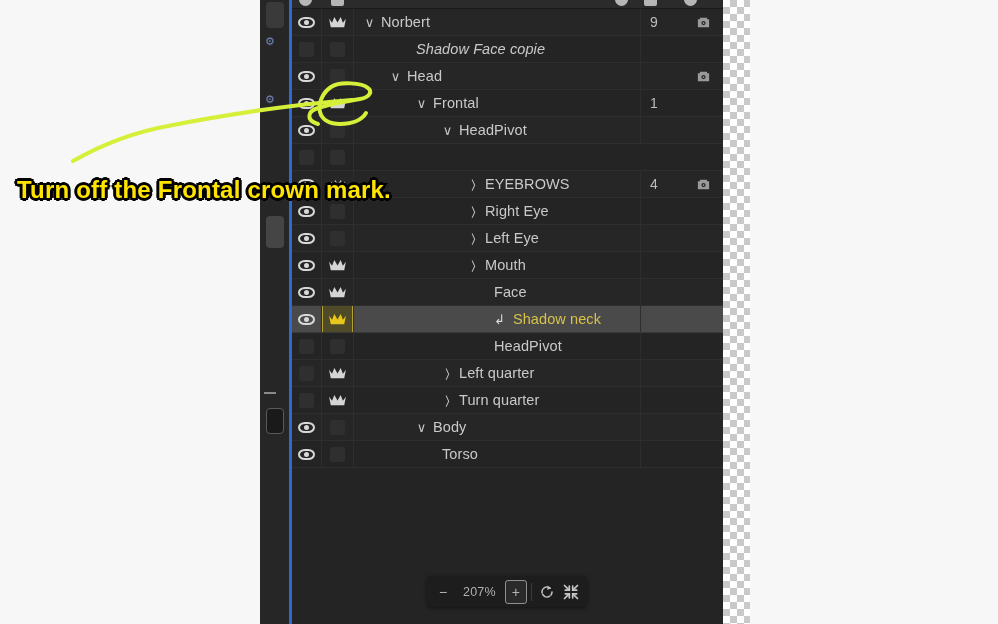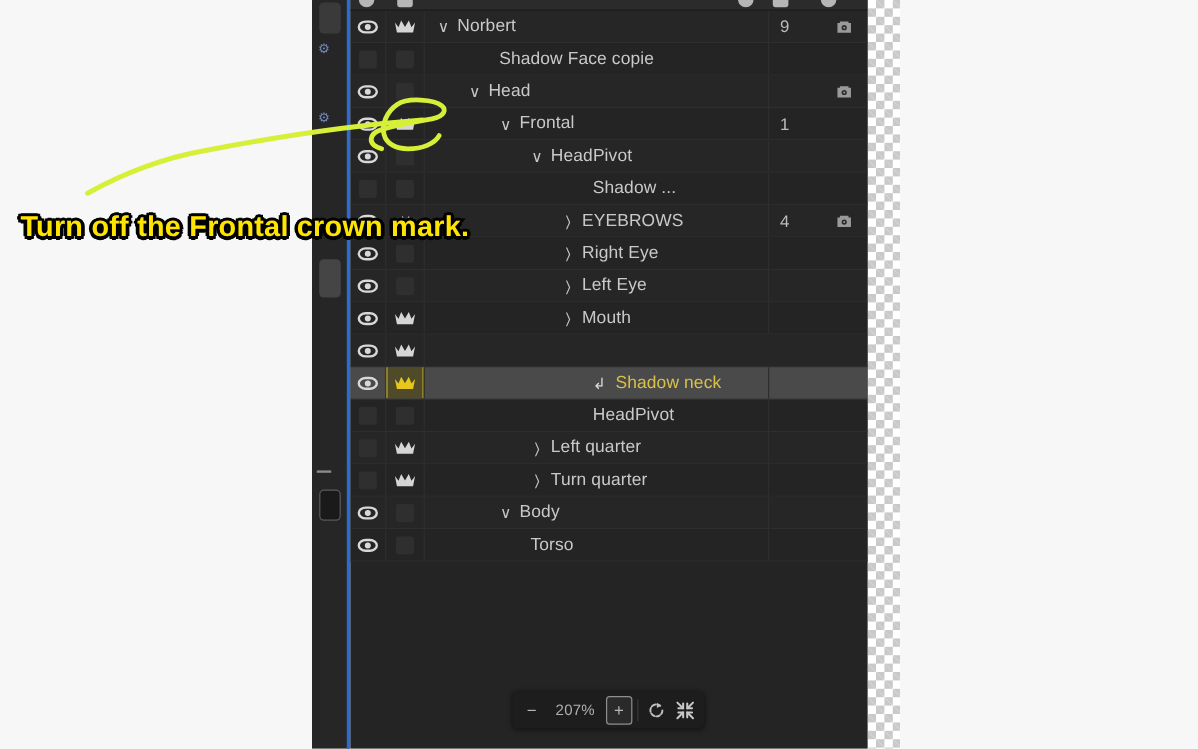--- a/index.html
+++ b/index.html
@@ -366,21 +366,21 @@
         </div>
       </div>
       <div class="layer-row alt">
         <div class="col-eye">
           <span class="eye-box"></span>
         </div>
         <div class="col-crown">
           <span class="crown-box"></span>
         </div>
         <div class="col-name">
-          <div class="name-inner" style="padding-left: 62px;">
+          <div class="name-inner" style="padding-left: 62px; font-style: italic;">
             <span class="layer-name">Shadow Face copie</span>
           </div>
         </div>
         <div class="col-count"></div>
         <div class="col-kf"></div>
       </div>
       <div class="layer-row">
         <div class="col-eye">
           <span class="eye-on"></span>
         </div>
@@ -435,25 +435,20 @@
         </div>
         <div class="col-count"></div>
         <div class="col-kf"></div>
       </div>
       <div class="layer-row alt">
         <div class="col-eye">
           <span class="eye-box"></span>
         </div>
         <div class="col-crown">
           <span class="crown-box"></span>
-        </div>
-        <div class="col-name">
-          <div class="name-inner" style="padding-left: 140px;">
-            <span class="layer-name">Shadow ...</span>
-          </div>
         </div>
         <div class="col-count"></div>
         <div class="col-kf"></div>
       </div>
       <div class="layer-row">
         <div class="col-eye">
           <span class="eye-on"></span>
         </div>
         <div class="col-crown">
           <svg class="crown-glyph small" viewBox="0 0 20 15">
@@ -526,20 +521,25 @@
         <div class="col-kf"></div>
       </div>
       <div class="layer-row">
         <div class="col-eye">
           <span class="eye-on"></span>
         </div>
         <div class="col-crown">
           <svg class="crown-glyph" viewBox="0 0 20 15">
             <path d="M1 4 L4.2 8.2 L6.6 2.2 L10 8 L13.4 2.2 L15.8 8.2 L19 4 L17.2 13 L2.8 13 Z" fill="#d5d5d5"></path>
           </svg>
+        </div>
+        <div class="col-name">
+          <div class="name-inner" style="padding-left: 140px;">
+            <span class="layer-name">Face</span>
+          </div>
         </div>
         <div class="col-count"></div>
         <div class="col-kf"></div>
       </div>
       <div class="layer-row alt selected">
         <div class="col-eye">
           <span class="eye-on"></span>
         </div>
         <div class="col-crown hl">
           <svg class="crown-glyph" viewBox="0 0 20 15">

